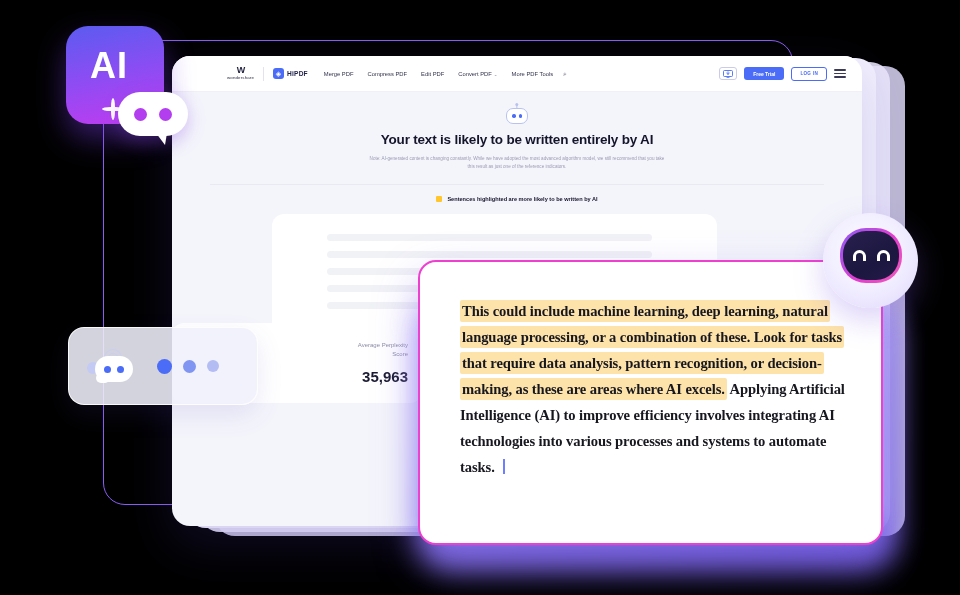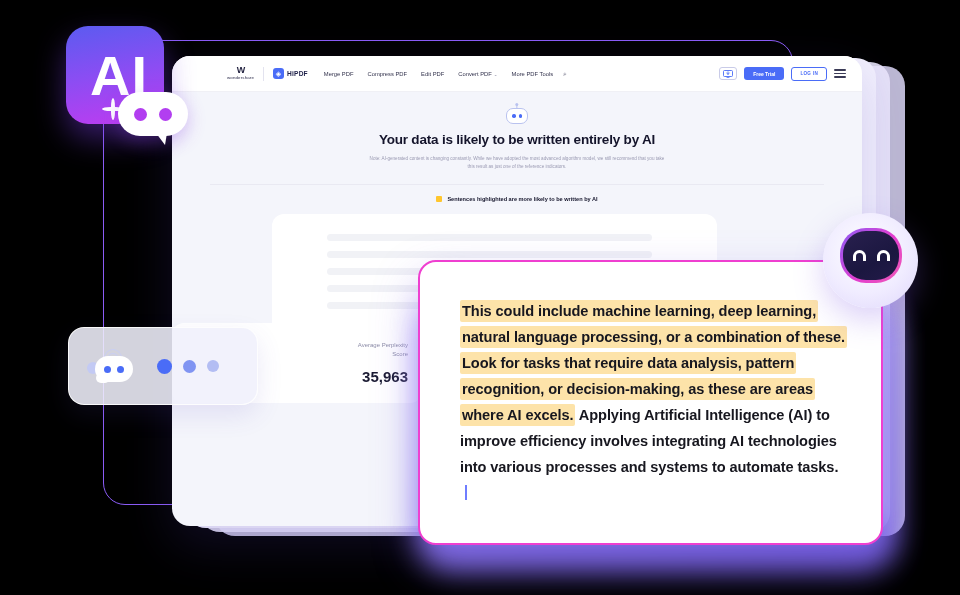--- a/index.html
+++ b/index.html
@@ -159,21 +159,21 @@
     border-radius: 18px;
     box-shadow: 0 20px 45px rgba(110,80,220,.35);
   }
   .popup-inner {
     position:absolute; left:14px; top:14px; right:14px; bottom:14px;
     background:#fff; border-radius:12px;
     padding: 22px 22px 0 26px;
   }
   .para {
     font-size: 14.6px; font-weight:700; color:#17171f;
-    line-height: 26px; letter-spacing:-.1px;
+    line-height: 26px; letter-spacing:-.1px;font-family:Liberation Serif, serif;
   }
   .para .hl {
     background:#fde3a9;
     box-decoration-break: clone;
     -webkit-box-decoration-break: clone;
     padding: 3px 2px;
     border-radius: 2px;
   }
   .caret-bar {
     display:inline-block; width:2px; height:15px; background:#6f7dff;
@@ -182,21 +182,21 @@
 
   
   .ai-badge {
     position:absolute; left:66px; top:26px;
     width: 98px; height: 98px; border-radius: 22px;
     background: linear-gradient(170deg,#5b5bf0 0%, #8b4df3 48%, #c03bf0 100%);
     box-shadow: 0 14px 30px rgba(120,60,230,.45);
   }
   .ai-badge .ai-txt {
     position:absolute; left:24px; top:22px;
-    font-size: 56px; font-weight:700; color:#fff; letter-spacing:1px; line-height:1;
+    font-size: 36px; font-weight:700; color:#fff; letter-spacing:1px; line-height:1;
   }
   .spark {
     position:absolute; left:36px; top:72px; width:22px; height:22px;
   }
   .spark::before, .spark::after {
     content:""; position:absolute; background:#fff;
   }
   .spark::before { left:9px; top:0; width:4px; height:22px; border-radius:50%/40%; }
   .spark::after  { left:0; top:9px; width:22px; height:4px; border-radius:40%/50%; }
   .bubble {
@@ -332,21 +332,21 @@
             <i></i>
           </div>
       </div>
     </div>
 
     <div class="result-head">
       <div class="bot-badge">
         <span class="eye"></span>
         <span class="eye"></span>
       </div>
-      <div class="headline">Your data is likely to be written entirely by AI</div>
+      <div class="headline">Your text is likely to be written entirely by AI</div>
       <div class="note">Note: AI-generated content is changing constantly. While we have adopted the most advanced algorithm model, we still recommend that you take this result as just one of the reference indicators.</div>
       <div class="hr"></div>
       <div class="legend">
         <span class="sw"></span>
         <span class="lt">Sentences highlighted are more likely to be written by AI</span>
       </div>
     </div>
 
     <div class="text-card">
       <div class="sk first w1"></div>

